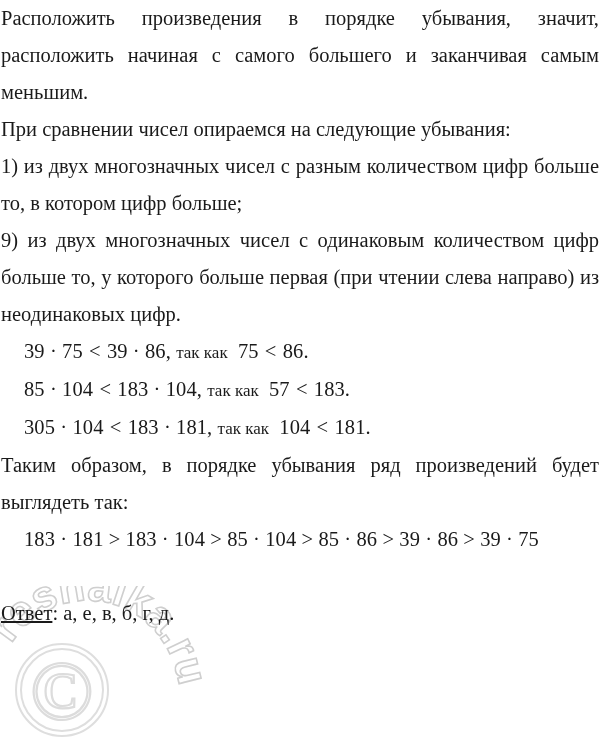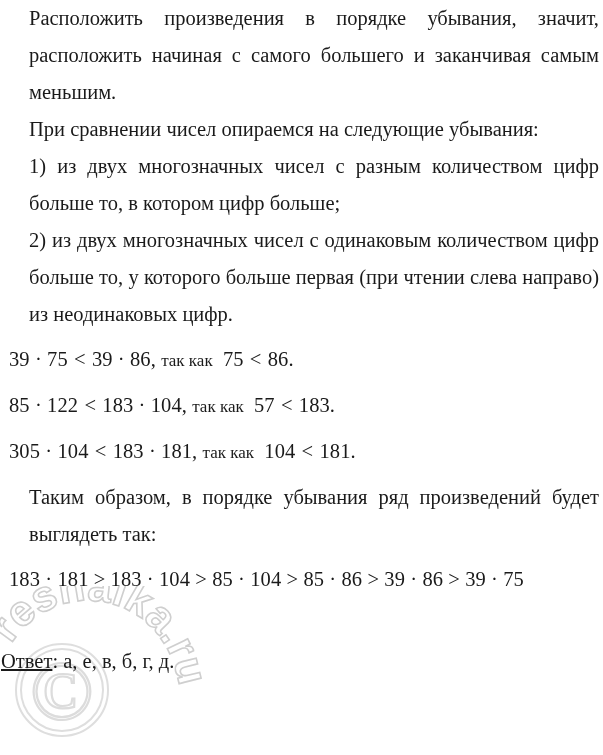--- a/index.html
+++ b/index.html
@@ -46,30 +46,30 @@
   }
 
   .para {
     margin: 0;
     text-align: justify;
     text-justify: inter-word;
     font-size: 20.5px;
     line-height: 37px;
     letter-spacing: 0px;
     word-spacing: 0px;
-    padding-left: 28px;
   }
 
   
   .math {
-    margin: 8px;
+    margin: 0;
     font-size: 20.5px;
     line-height: 37px;
     white-space: nowrap;
     letter-spacing: 0.1px;
+    padding-left: 23px;
   }
   .math .op { padding: 0 1px; }
   .math .reason {
     font-size: 17px;
     letter-spacing: 0px;
   }
   .math .sp { display: inline-block; width: 5px; }
 
   .answer {
     margin: 0;
@@ -108,36 +108,36 @@
 
   <div id="content">
 
     <p class="para">Расположить произведения в порядке убывания, значит, расположить начиная с самого большего и заканчивая самым меньшим.</p>
 
 
     <p class="para">При сравнении чисел опираемся на следующие убывания:</p>
 
     <p class="para">1) из двух многозначных чисел с разным количеством цифр больше то, в котором цифр больше;</p>
 
-    <p class="para">2) из двух многозначных чисел с одинаковым количеством цифр больше то, у которого больше первая (при чтении слева направо) из неодинаковых цифр.</p>
+    <p class="para">9) из двух многозначных чисел с одинаковым количеством цифр больше то, у которого больше первая (при чтении слева направо) из неодинаковых цифр.</p>
 
     <p class="math">
       <span>39 · 75</span>
       <span class="op">&lt;</span>
       <span>39 · 86,</span>
       <span class="reason">так как</span><span class="sp"></span>
       <span>75</span>
       <span class="op">&lt;</span>
       <span>86.</span>
     </p>
 
 
 
     <p class="math">
-      <span>85 · 122</span>
+      <span>85 · 104</span>
       <span class="op">&lt;</span>
       <span>183 · 104,</span>
       <span class="reason">так как</span><span class="sp"></span>
       <span>57</span>
       <span class="op">&lt;</span>
       <span>183.</span>
     </p>
 
     <p class="math">
       <span>305 · 104</span>

